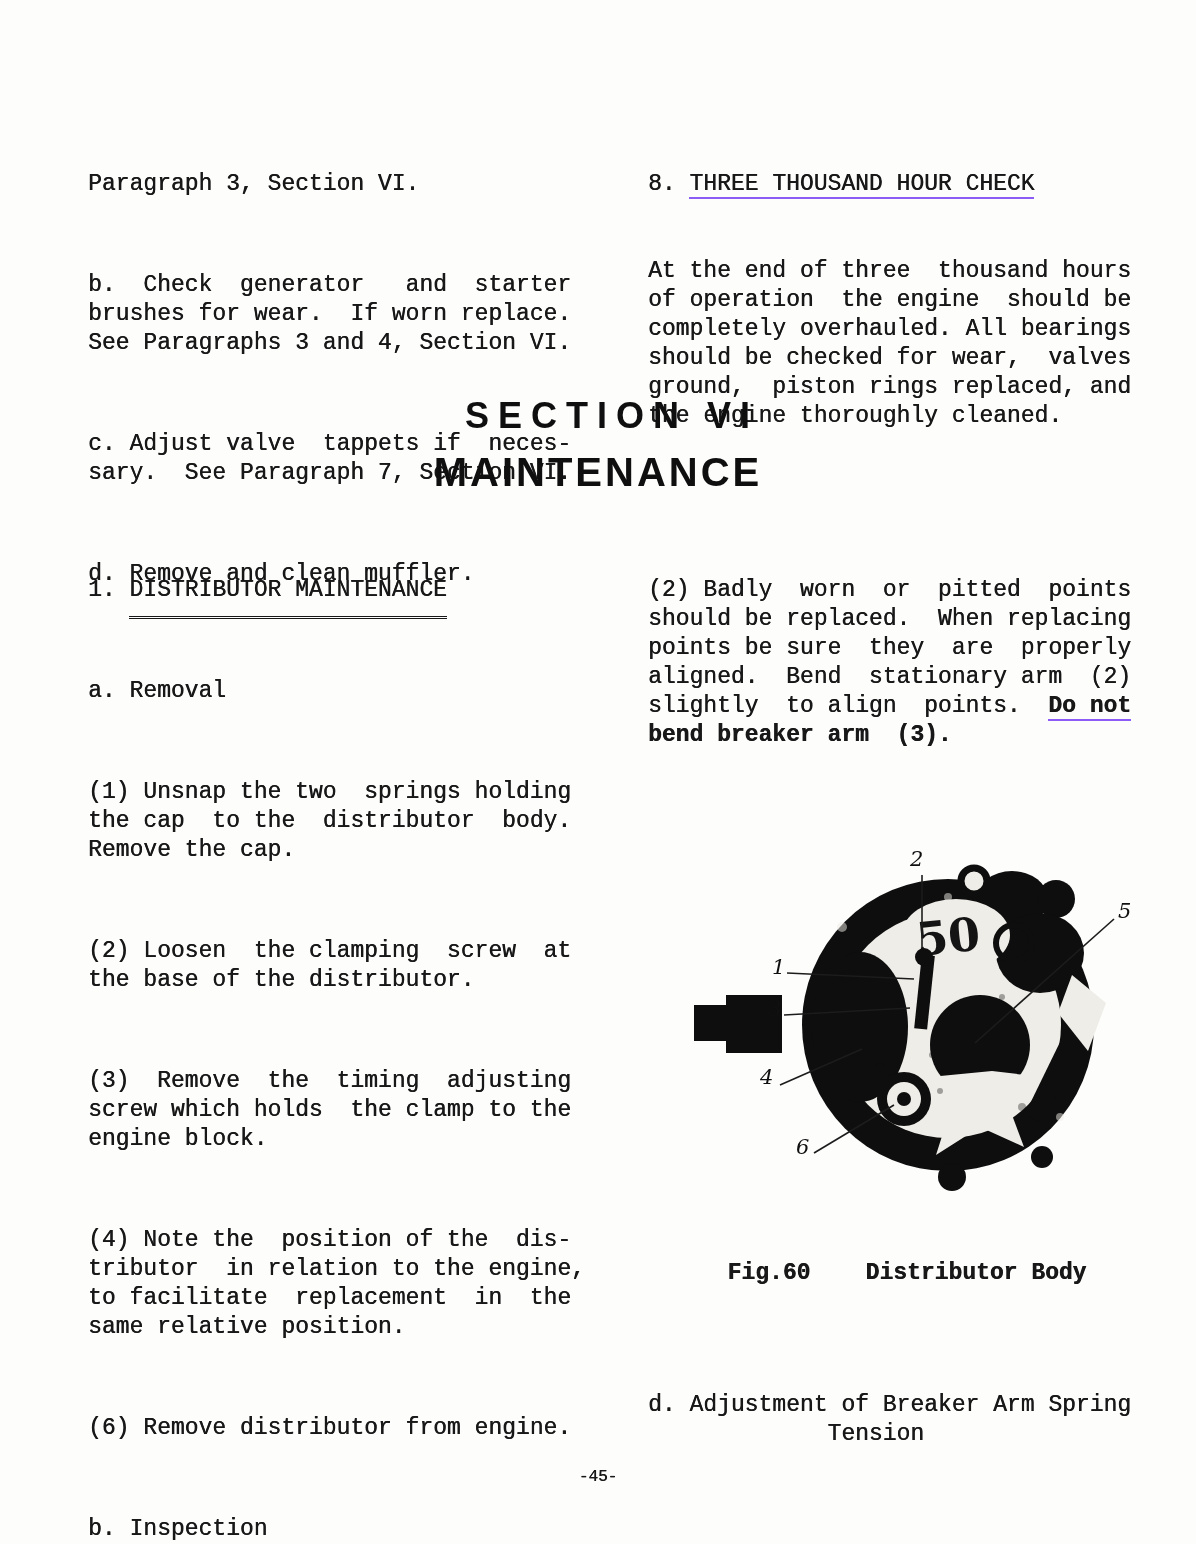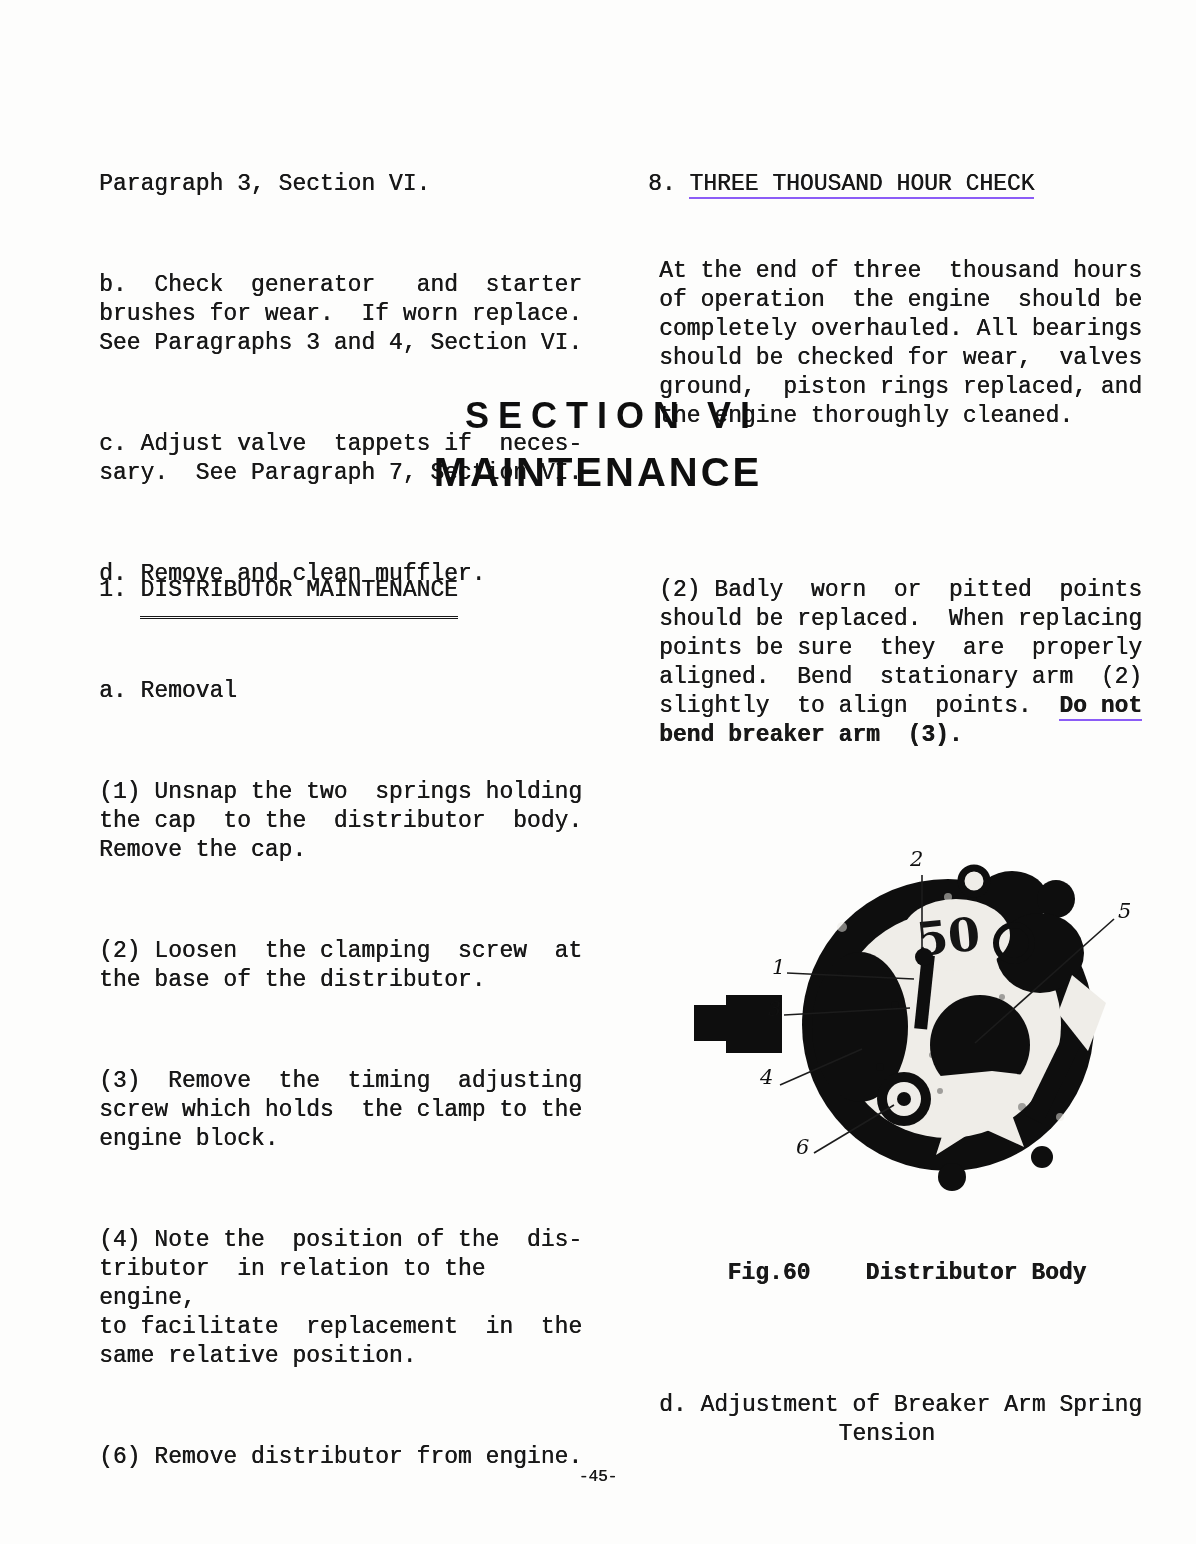--- a/index.html
+++ b/index.html
@@ -11,21 +11,21 @@
     color:#181818;
     overflow:hidden;
   }
   .col{
     position:absolute;
     font-size:23px;
     line-height:29px;
     white-space:pre-wrap;
     text-shadow:0.4px 0 currentColor;
   }
-  .para{margin:0 0 14px 11px;}
+  .para{margin:0 0 14px 0;}
   .tight{margin:0;}
   .ul-double{border-bottom:3px double #181818;padding-bottom:13px;text-align:center;}
   .ul-solid{border-bottom:2px solid #8b5cf6;}
   .b{font-weight:bold;}
   #top-left{left:88px;top:112px;width:505px;}
   #top-right{left:648px;top:112px;width:518px;}
   #section-heading{
     position:absolute;left:0;right:0;top:395px;
     text-align:center;
     font-family:"Liberation Sans","DejaVu Sans",sans-serif;

